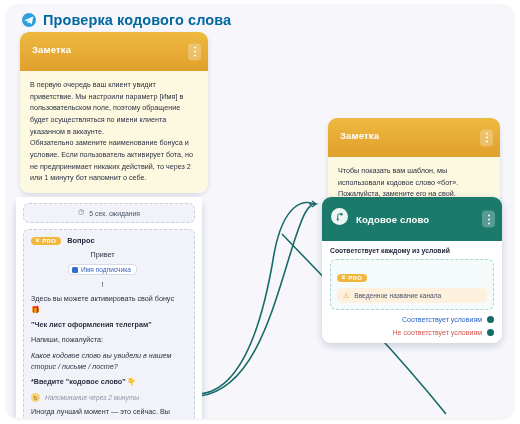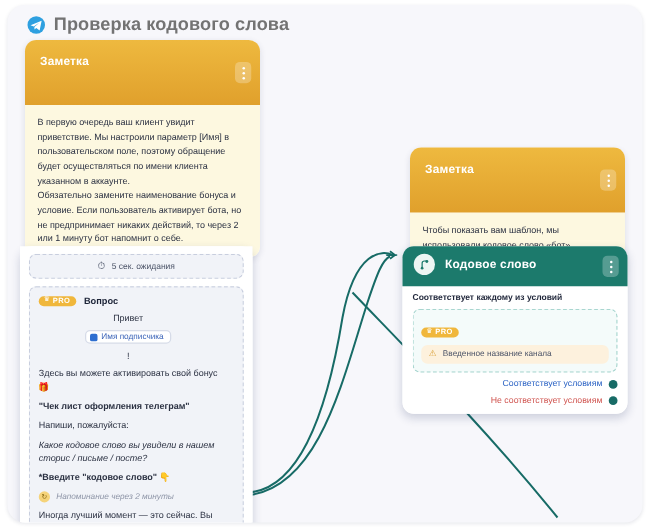--- a/index.html
+++ b/index.html
@@ -14,36 +14,36 @@
     background:#f7f7fb;border-radius:14px;
     box-shadow:0 1px 3px rgba(30,40,80,.10);
     overflow:hidden;
   }
   .edges{position:absolute;left:0;top:0;width:508px;height:414px;pointer-events:none;}
 
   
   .flow-header{position:absolute;left:16px;top:8px;display:flex;align-items:center;gap:7px;}
   .tg-icon{width:14px;height:14px;border-radius:50%;background:#2ea0e0;position:relative;flex:0 0 auto;}
   .tg-icon svg{position:absolute;left:2px;top:3px;}
-  .flow-title{font-size:14.5px;font-weight:bold;color:#737373;letter-spacing:.1px;}
+  .flow-title{font-size:14.5px;font-weight:bold;color:#0369a1;letter-spacing:.1px;}
 
   
   .card{position:absolute;border-radius:9px;background:#fff;}
   .card-head{display:flex;align-items:center;border-radius:9px 9px 0 0;position:relative;}
   .head-av{width:17px;height:17px;border-radius:50%;background:rgba(255,255,255,.92);
            display:flex;align-items:center;justify-content:center;flex:0 0 auto;}
   .head-title{color:#fff;font-size:9.5px;font-weight:bold;letter-spacing:.15px;}
   .kebab{position:absolute;right:7px;top:50%;transform:translateY(-50%);
          width:13px;height:17px;border-radius:4px;background:rgba(255,255,255,.26);
          display:flex;flex-direction:column;align-items:center;justify-content:center;gap:2px;}
   .kebab i{width:2px;height:2px;border-radius:50%;background:#fff;display:block;}
 
   
   .note{box-shadow:0 2px 5px rgba(40,50,90,.14);}
-  .note .card-head{height:35px;padding:0 0 17px 12px;
+  .note .card-head{height:35px;padding:0 0 4px 12px;
       background:linear-gradient(180deg,#eeb93f 0%,#e0a02c 100%);}
   .note-body{background:#fdf8e0;border-radius:0 0 9px 9px;padding:8px 10px 9px 10px;
       font-size:7.2px;line-height:1.62;color:#2b3142;}
   .note-body p{margin:0;}
 
   #note1{left:14px;top:28px;width:188px;}
   #note2{left:322px;top:114px;width:172px;}
 
   
   #card-greet{left:10px;top:193px;width:186px;
@@ -78,21 +78,21 @@
   .msg i{font-style:italic;}
 
   .reminder{display:flex;align-items:center;gap:5px;margin-top:6px;}
   .rm-dot{width:9px;height:9px;border-radius:50%;background:#f5d37a;flex:0 0 auto;
       display:flex;align-items:center;justify-content:center;font-size:5.5px;color:#8a6a14;}
   .rm-txt{font-size:6.6px;font-style:italic;color:#8f96a8;}
 
   
   #card-code{left:316px;top:193px;width:180px;
       box-shadow:0 3px 8px rgba(30,45,95,.20);}
-  #card-code .card-head{height:28px;padding:0 0 4px 9px;gap:8px;background:#1c7a6c;}
+  #card-code .card-head{height:28px;padding:0 0 16px 9px;gap:8px;background:#1c7a6c;align-items:flex-end;}
   .green-body{background:#fff;border-radius:0 0 9px 9px;padding:6px 8px 7px 8px;}
   .cond-title{font-size:6.8px;font-weight:bold;color:#1d2438;}
   .cond-box{margin-top:5px;border:1px dashed #a9d6d0;border-radius:6px;background:#f4fbfa;
       padding:5px 6px 6px 6px;}
   .warn-row{margin-top:5px;background:#fdf1dd;border-radius:5px;height:15px;
       display:flex;align-items:center;gap:5px;padding:0 6px;}
   .warn-row .tri{font-size:7px;color:#d79a2b;line-height:1;}
   .warn-row .wtxt{font-size:6.6px;color:#4c5468;}
 
   .cond-out{display:flex;align-items:center;justify-content:flex-end;gap:5px;margin-top:6px;}

